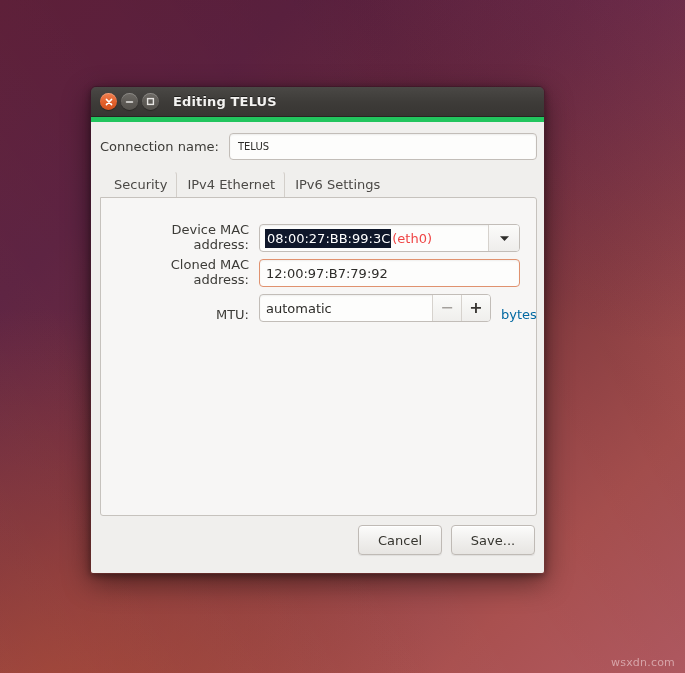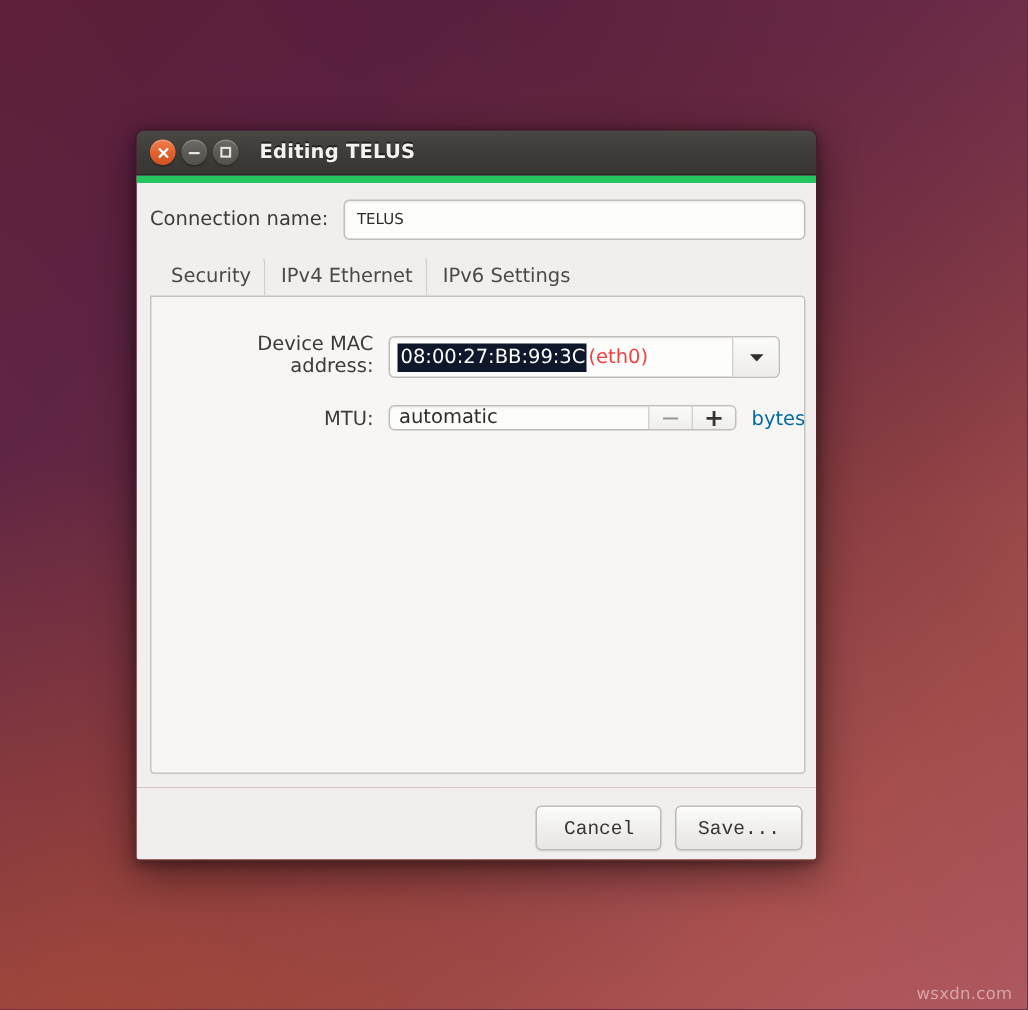--- a/index.html
+++ b/index.html
@@ -258,21 +258,21 @@
     display: flex;
     align-items: center;
     padding: 0 6px;
     font-size: 13px;
     color: #2e2d2a;
   }
 
   
   #mtu-spin {
     flex: 0 0 232px;
-    height: 17px;
+    height: 28px;
     display: flex;
     align-items: stretch;
     border: 1px solid #c2bdb8;
     border-radius: 4px;
     background: #fdfdfc;
     box-shadow: inset 0 1px 2px rgba(0,0,0,0.06);
     overflow: hidden;
   }
   #mtu-value {
     flex: 1 1 auto;
@@ -299,24 +299,23 @@
     font-size: 13px;
     color: #0369a1;
   }
 
   
   #actionbar {
     height: 48px;
     flex: 0 0 48px;
     background: #f0efed;
     display: flex;
-    align-items: flex-end;
+    align-items: flex-start;
     justify-content: flex-end;
     padding: 0 9px 6px 9px;
-    font-family: Liberation Mono, monospace;
   }
   .dlg-btn {
     min-width: 84px;
     height: 30px;
     border: 1px solid #bfbab5;
     border-radius: 4px;
     background: linear-gradient(to bottom, #fcfcfb 0%, #f0efed 52%, #e7e5e2 100%);
     box-shadow: 0 1px 1px rgba(0,0,0,0.07), inset 0 1px 0 #ffffff;
     font-size: 13px;
     color: #36352f;
@@ -390,20 +389,26 @@
               <span id="device-mac-suffix">(eth0)</span>
           </div>
           <div id="device-mac-arrow">
             <svg width="11" height="7" viewBox="0 0 11 7" aria-hidden="true">
               <path d="M1 1.2 L5.5 6 L10 1.2 Z" fill="#2e2d2a"></path>
             </svg>
           </div>
         </div>
       </div>
 
+      <div class="form-row">
+        <div class="form-label">Cloned MAC address:</div>
+        <div id="cloned-mac-entry">
+          <span>12:00:97:B7:79:92</span>
+        </div>
+      </div>
 
       <div class="form-row">
         <div class="form-label">MTU:</div>
         <div id="mtu-spin">
           <div id="mtu-value">
             <span>automatic</span>
           </div>
           <div class="spin-btn" id="mtu-minus">
             <span>−</span>
           </div>

